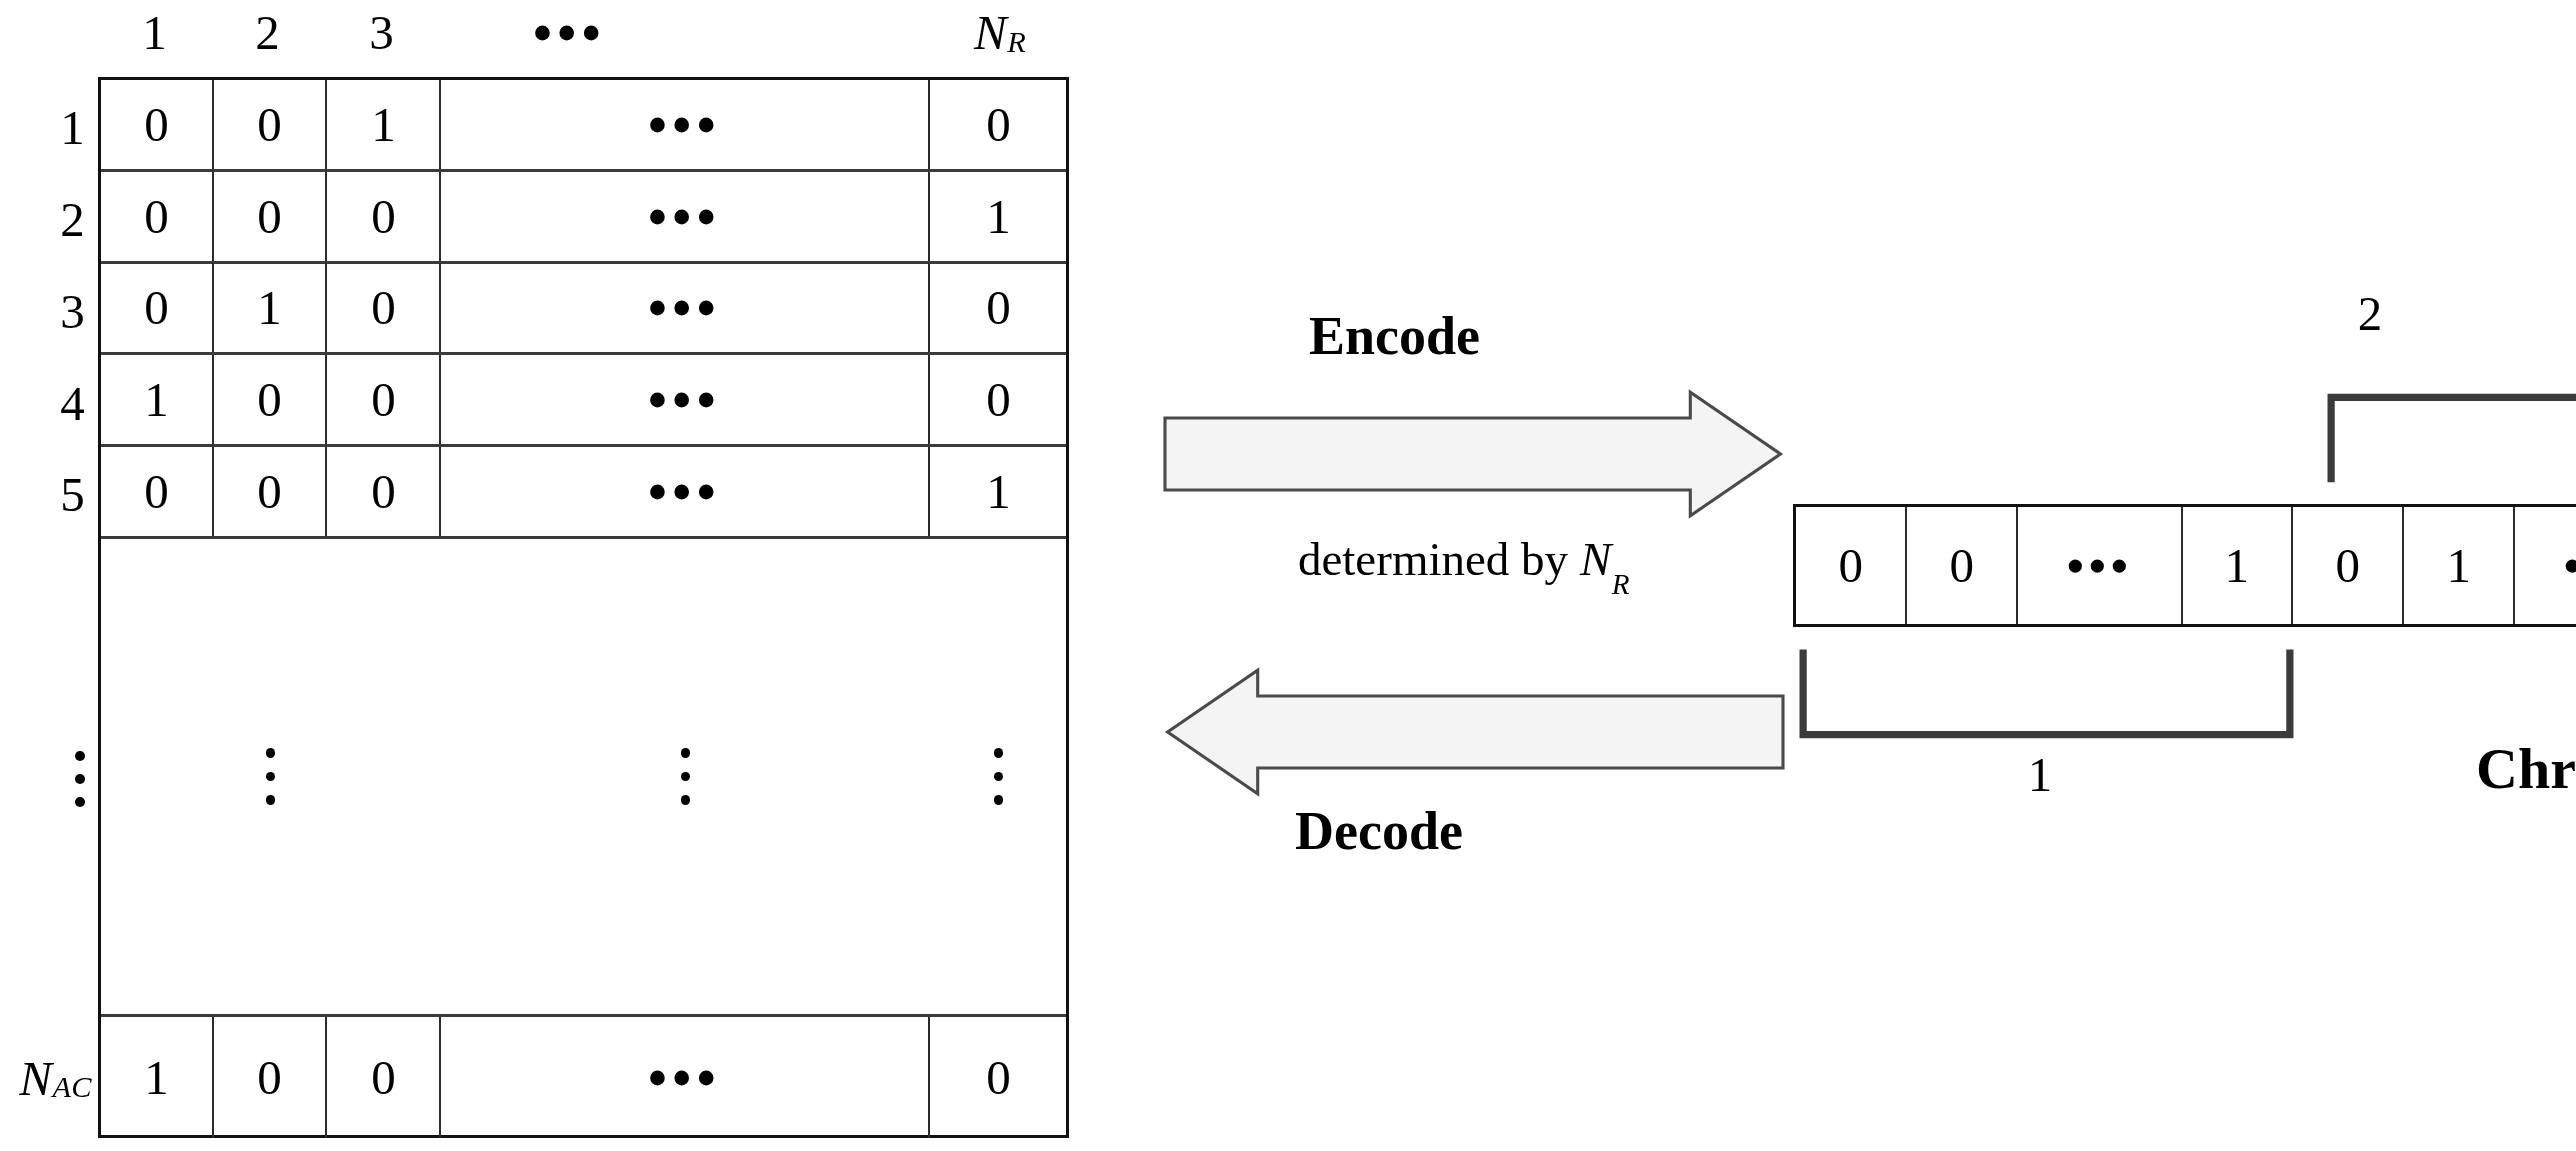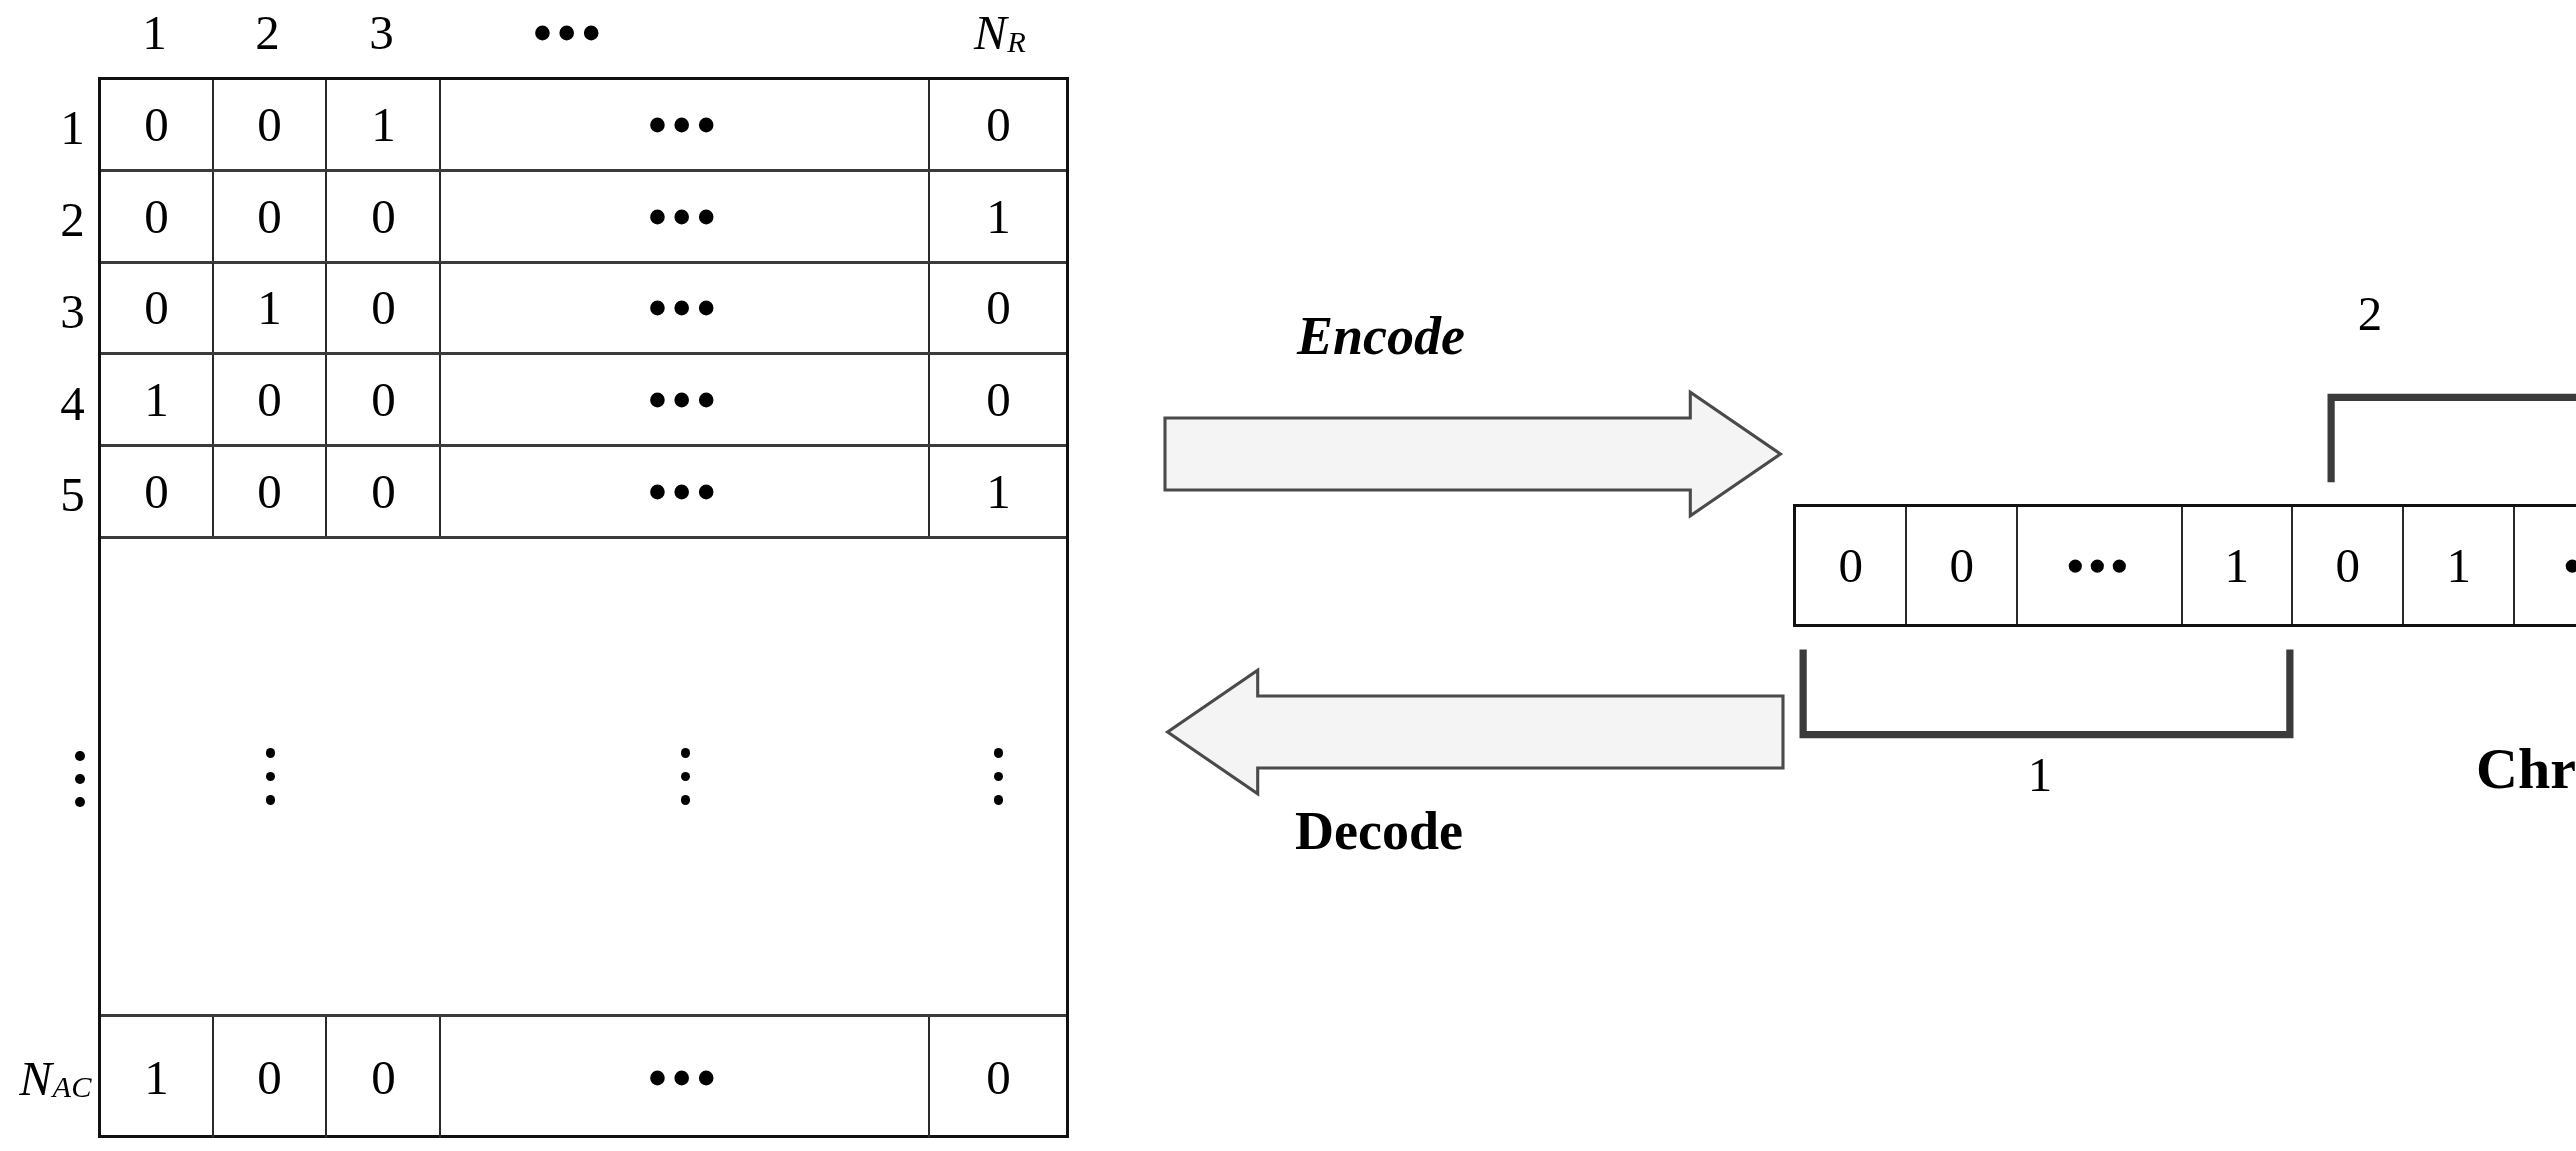--- a/index.html
+++ b/index.html
@@ -268,27 +268,28 @@
       <div class="m-cell vdiv" style="left:227px;  width:113px;">0</div>
       <div class="m-cell vdiv dots-h" style="left:340px;  width:489px;">•••</div>
       <div class="m-cell" style="left:829px; width:137px;">0</div>
     </div>
 
   </div>
 </div>
 
 <div class="abs" id="middle-panel">
 
-  <div class="arrow-label" style="left:153px; top:309px;font-style:italic;">Encode</div>
+  <div class="arrow-label" style="left:165px; top:309px;">Encode</div>
 
   <svg class="arrow-svg" style="left:20.6px; top:392px;" width="618" height="124" viewBox="0 0 1200 240">
     <polygon points="0,50 1020,50 1020,0 1195,120 1020,240 1020,190 0,190" fill="#f4f4f4" stroke="#4a4a4a" stroke-width="6"></polygon>
   </svg>
 
   <div class="mid-note" style="left:0px; top:526px; width:639px;">
+    <div><span>determined by </span><span class="ital">N</span><span class="sub">R</span></div>
   </div>
 
   <svg class="arrow-svg" style="left:20.6px; top:670px;" width="618" height="124" viewBox="0 0 1200 240">
     <polygon points="1200,50 180,50 180,0 5,120 180,240 180,190 1200,190" fill="#f4f4f4" stroke="#4a4a4a" stroke-width="6"></polygon>
   </svg>
 
   <div class="arrow-label" style="left:151px; top:804px;">Decode</div>
 </div>
 
 <div class="abs" id="chromosome-panel">

